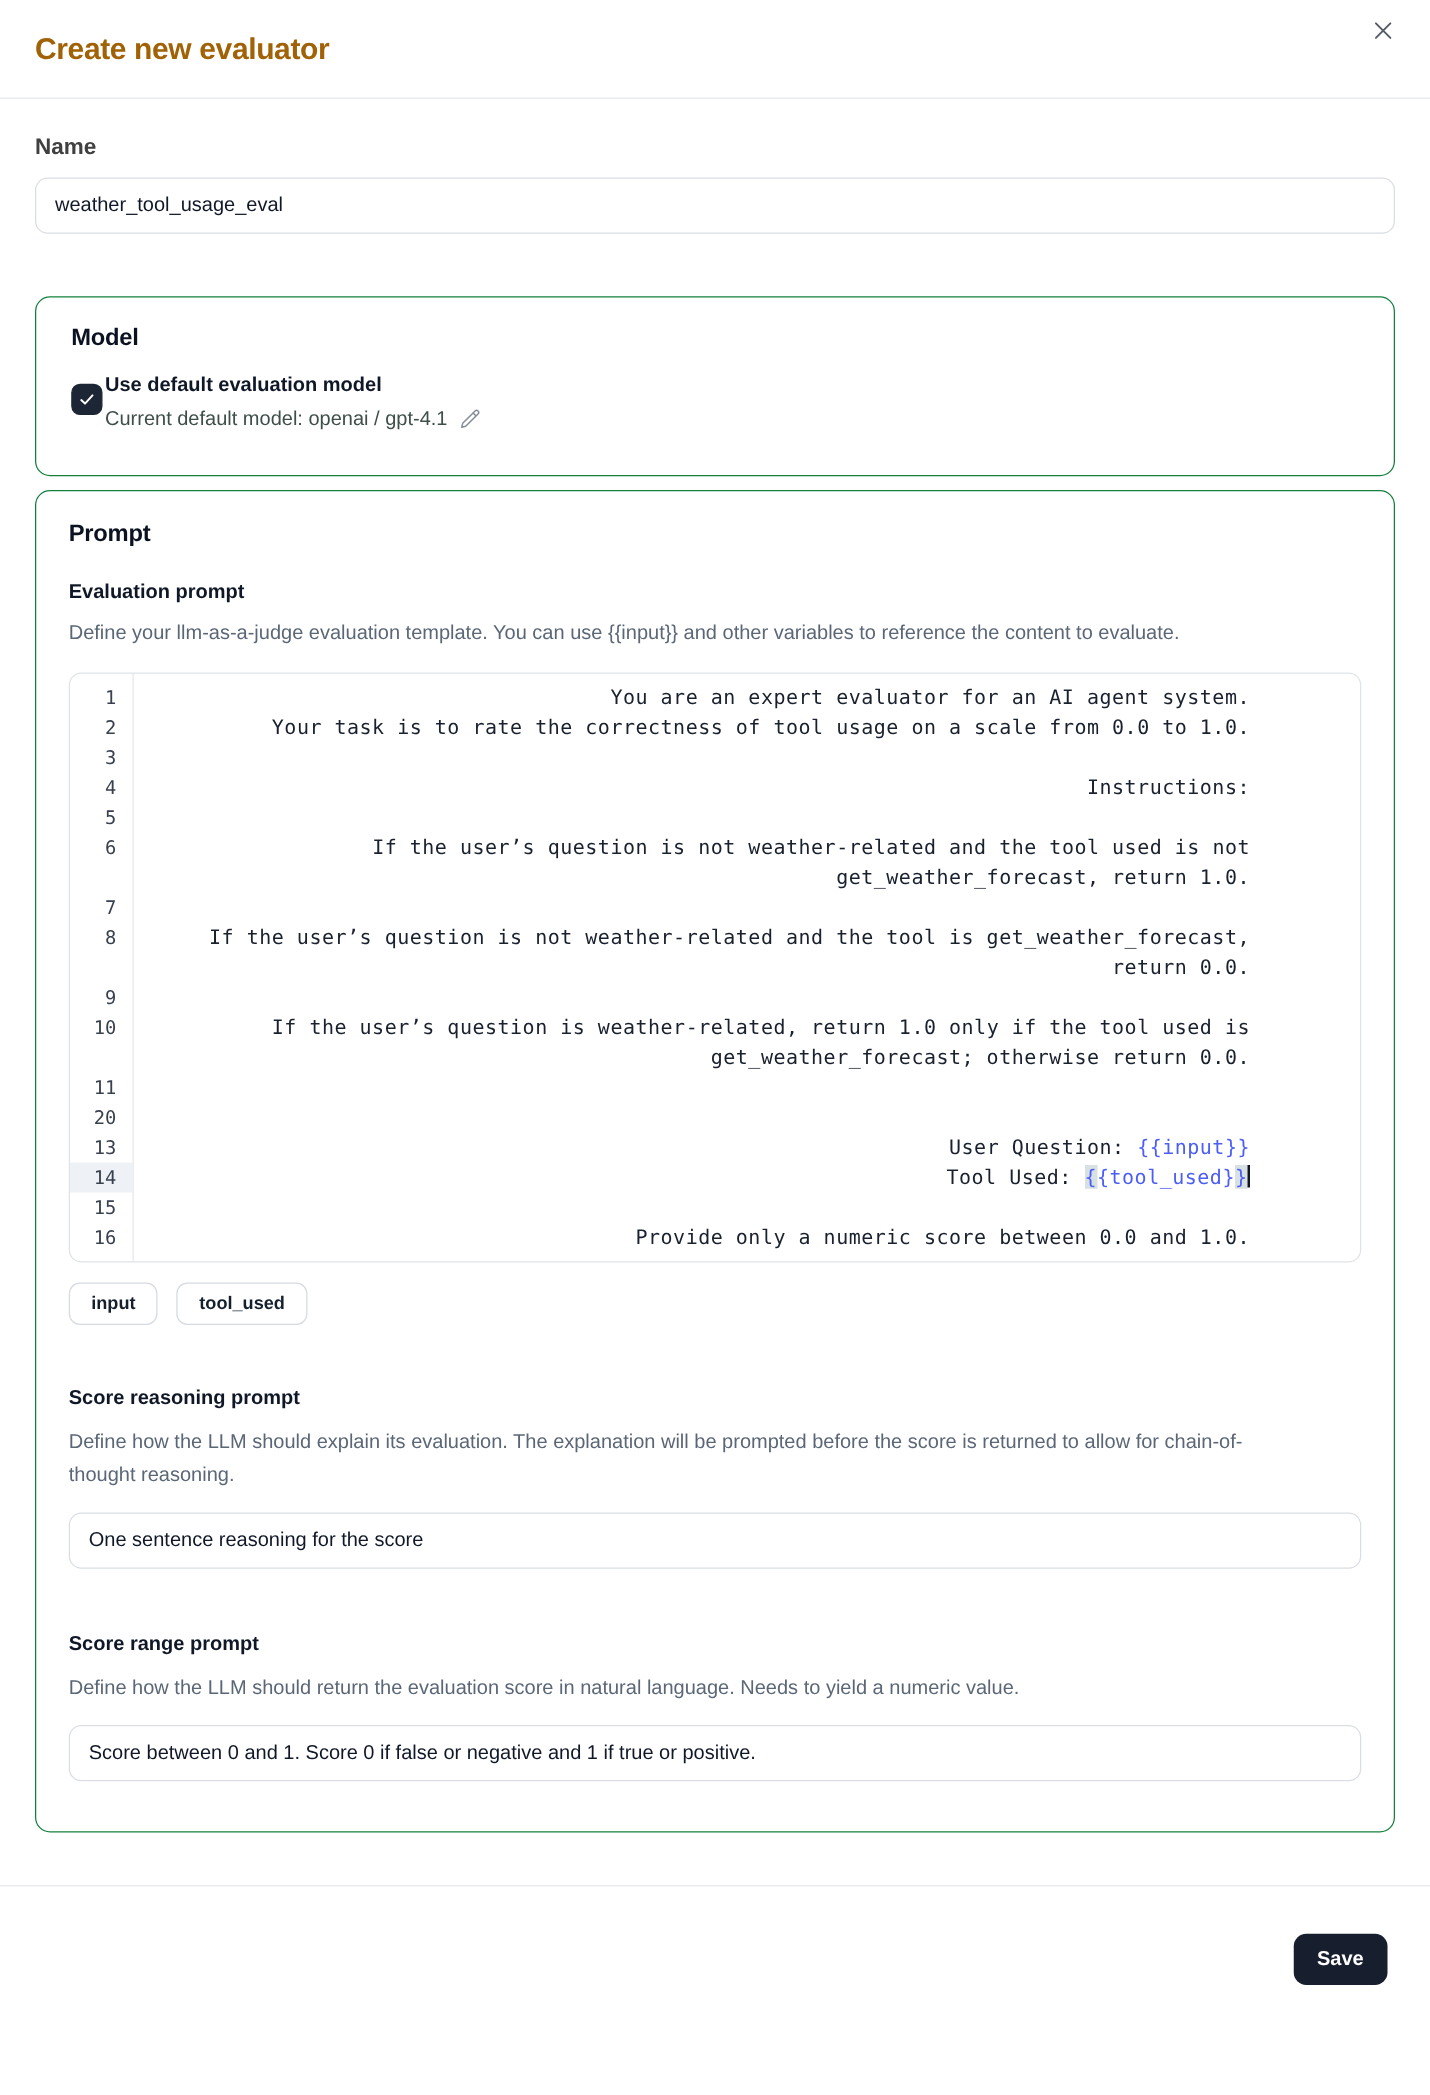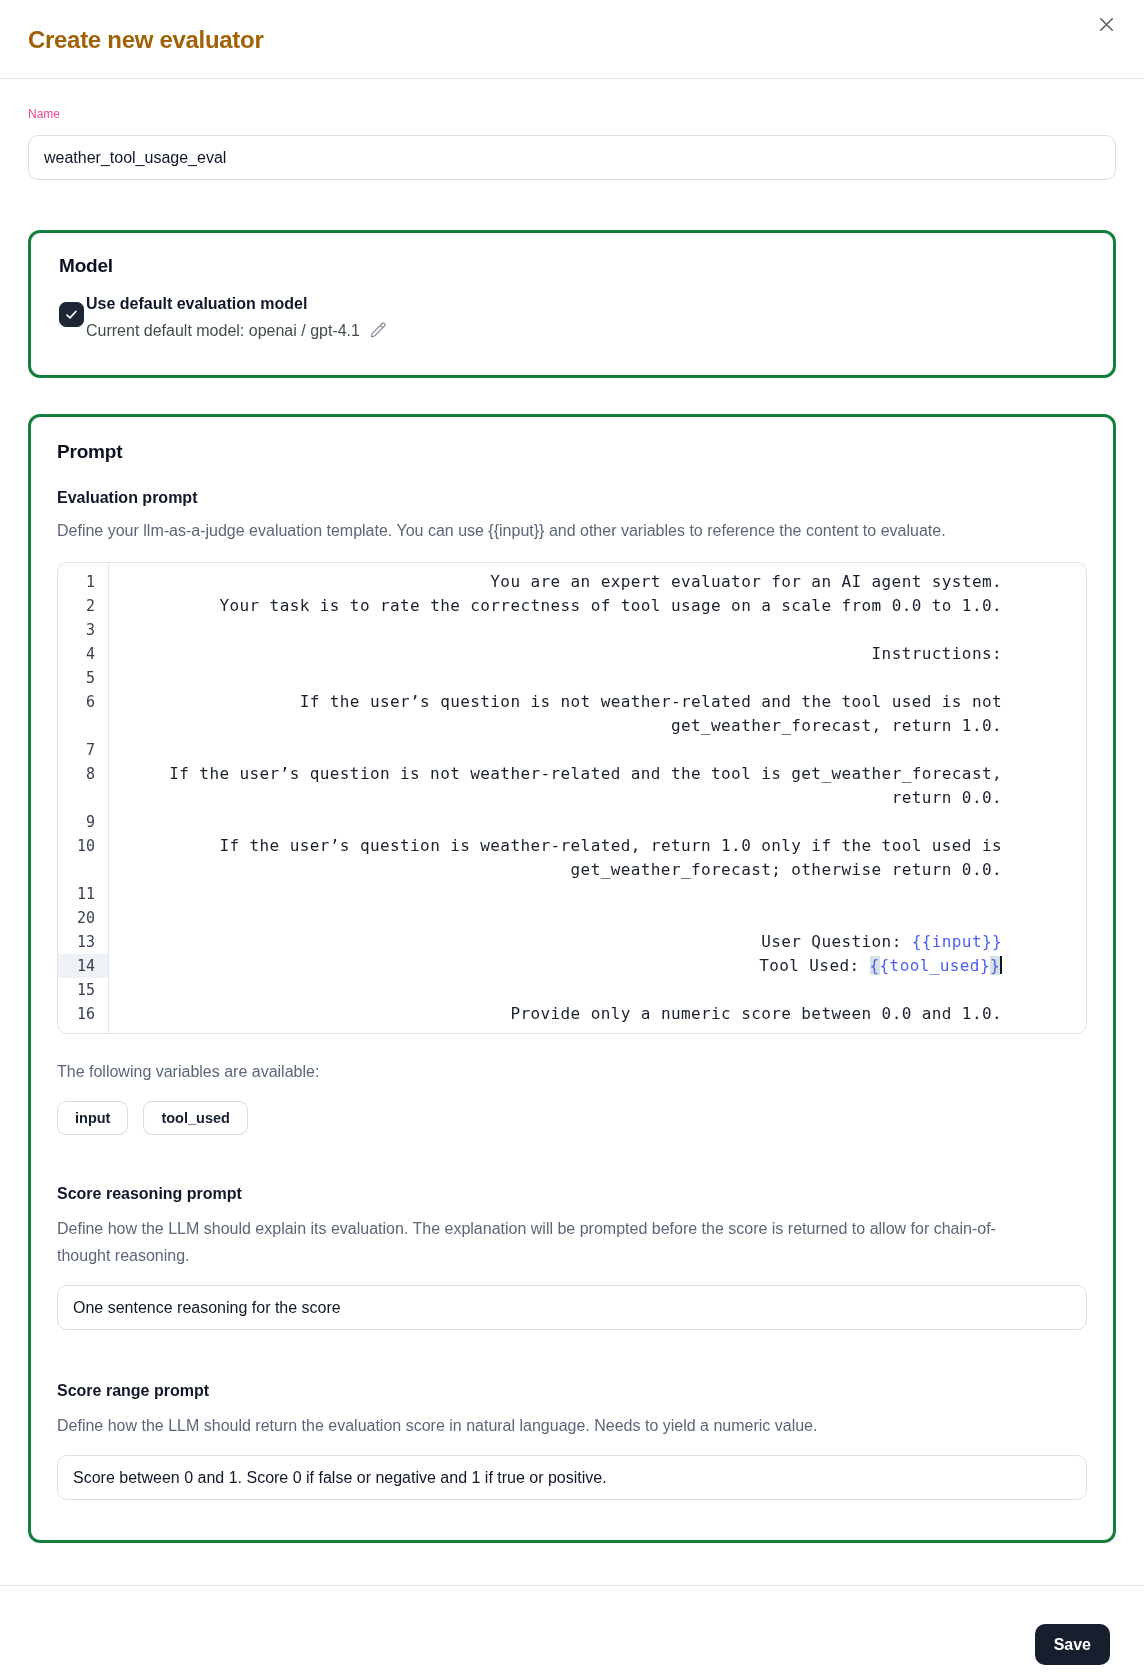--- a/index.html
+++ b/index.html
@@ -8,43 +8,43 @@
     width:1144px; height:1676px; overflow:hidden; position:relative;
     font-family:"Liberation Sans","DejaVu Sans",sans-serif;
     color:#0b1220;
   }
   
   .modal-header { position:relative; height:79px; padding:26px 28px 0 28px; border-bottom:1px solid #e6e8eb; }
   .modal-title { font-size:24px; font-weight:700; letter-spacing:-0.3px; color:#a16207; }
   .close-btn { position:absolute; top:8px; right:22px; width:32px; height:32px; display:flex; align-items:center; justify-content:center; background:none; border:none; cursor:pointer; }
   
   .content { padding:0 28px; }
-  .field-label { font-size:12px; font-weight:400; color:#ec4899; }
+  .field-label { font-size:18px; font-weight:700; color:#404040; }
   .section-sublabel { font-size:16px; font-weight:600; color:#101828; }
   .desc { font-size:16px; line-height:27px; color:#5b6777; }
   .text-input {
     width:100%; height:45px; border:1px solid #d9dee4; border-radius:10px;
     padding:0 15px; font-size:16px; color:#101828; background:#fff; outline:none;
     font-family:"Liberation Sans","DejaVu Sans",sans-serif;
   }
-  .card { border:3px solid #15803d; border-radius:12px; background:#fff; }
+  .card { border:1px solid #15803d; border-radius:12px; background:#fff; }
   .card-title { font-size:19px; font-weight:700; color:#0b1220; letter-spacing:-0.2px; }
   
   .name-label { margin-top:28px; }
   .name-input-wrap { margin-top:14px; }
   
   .model-card { margin-top:50px; padding:22px 28px 34px 28px; }
   .model-row { display:flex; align-items:flex-start; margin-top:16px; gap:2px; }
   .checkbox { width:25px; height:25px; border-radius:7px; background:#1d2634; border:1px solid #1d2634; display:flex; align-items:center; justify-content:center; margin-top:9px; cursor:pointer; flex:0 0 auto; }
   .model-check-label { font-size:16px; font-weight:600; color:#101828; line-height:21px; }
   .model-current { display:flex; align-items:center; gap:9px; margin-top:6px; }
   .model-current-text { font-size:16px; color:#3e4f4a; line-height:21px; }
   .edit-btn { background:none; border:none; cursor:pointer; display:flex; align-items:center; padding:0; }
   
-  .prompt-card { margin-top:36px; padding:24px 26px 40px 26px; }
+  .prompt-card { margin-top:11px; padding:24px 26px 40px 26px; }
   .eval-label { margin-top:26px; }
   .eval-desc { margin-top:10px; max-width:955px; }
   
   .editor {
     position:relative; margin-top:18px; border:1px solid #dfe3e8; border-radius:10px;
     background:#fff; padding:7px 0; overflow:hidden;
   }
   .editor::before { content:""; position:absolute; left:50px; top:0; bottom:0; width:1px; background:#e5e8ec; }
   .ed-row { display:flex; align-items:stretch; }
   .gutter {
@@ -198,21 +198,20 @@
             <div class="gutter">15</div>
             <div class="code-line"></div>
           </div>
           <div class="ed-row">
             <div class="gutter">16</div>
             <div class="code-line"><span>Provide only a numeric score between 0.0 and 1.0.</span></div>
           </div>
         </div>
     </div>
 
-    <div class="desc vars-label">The following variables are available:</div>
     <div class="chips">
         <button class="chip">input</button>
         <button class="chip">tool_used</button>
       </div>
 
     <div class="section-sublabel score-label-1">Score reasoning prompt</div>
     <div class="desc score-desc">Define how the LLM should explain its evaluation. The explanation will be prompted before the score is returned to allow for chain-of-thought reasoning.</div>
     <div class="score-input-wrap">
       <input class="text-input" type="text" value="One sentence reasoning for the score" style="">
     </div>

